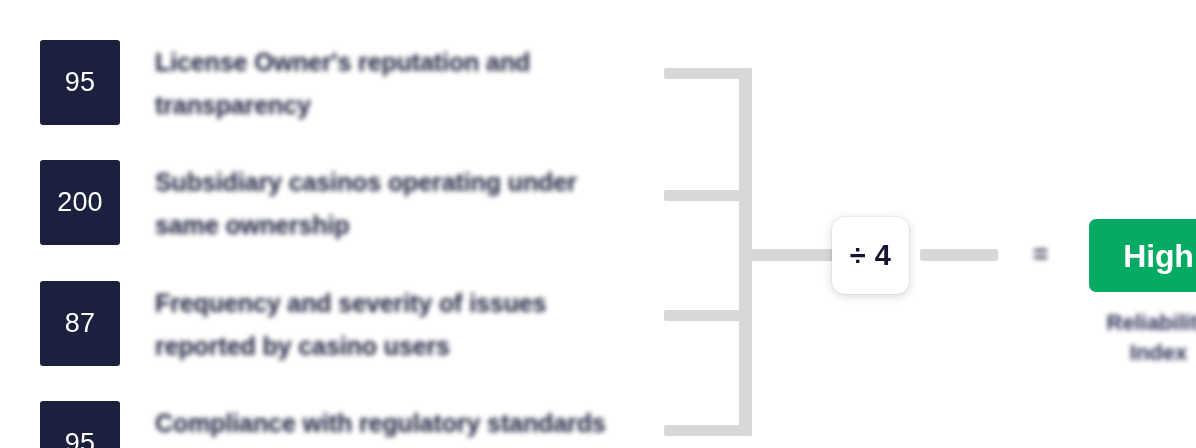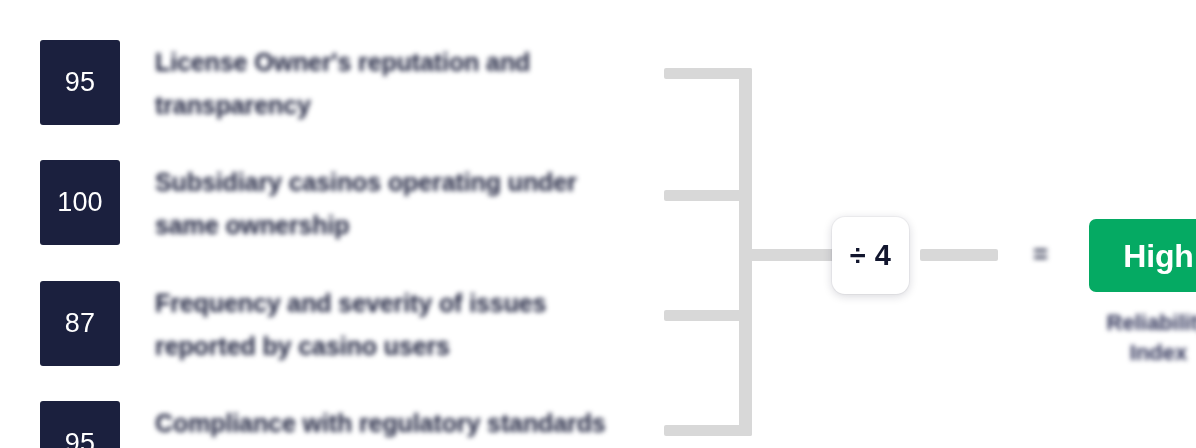--- a/index.html
+++ b/index.html
@@ -175,21 +175,21 @@
 
   <div class="criteria-row r0">
     <div class="score-box">
       <span class="score-value">95</span>
     </div>
     <div class="criteria-label">License Owner's reputation and transparency</div>
   </div>
 
   <div class="criteria-row r1">
     <div class="score-box">
-      <span class="score-value">100</span>
+      <span class="score-value">200</span>
     </div>
     <div class="criteria-label">Subsidiary casinos operating under same ownership</div>
   </div>
 
   <div class="criteria-row r2">
     <div class="score-box">
       <span class="score-value">87</span>
     </div>
     <div class="criteria-label">Frequency and severity of issues reported by casino users</div>
   </div>

